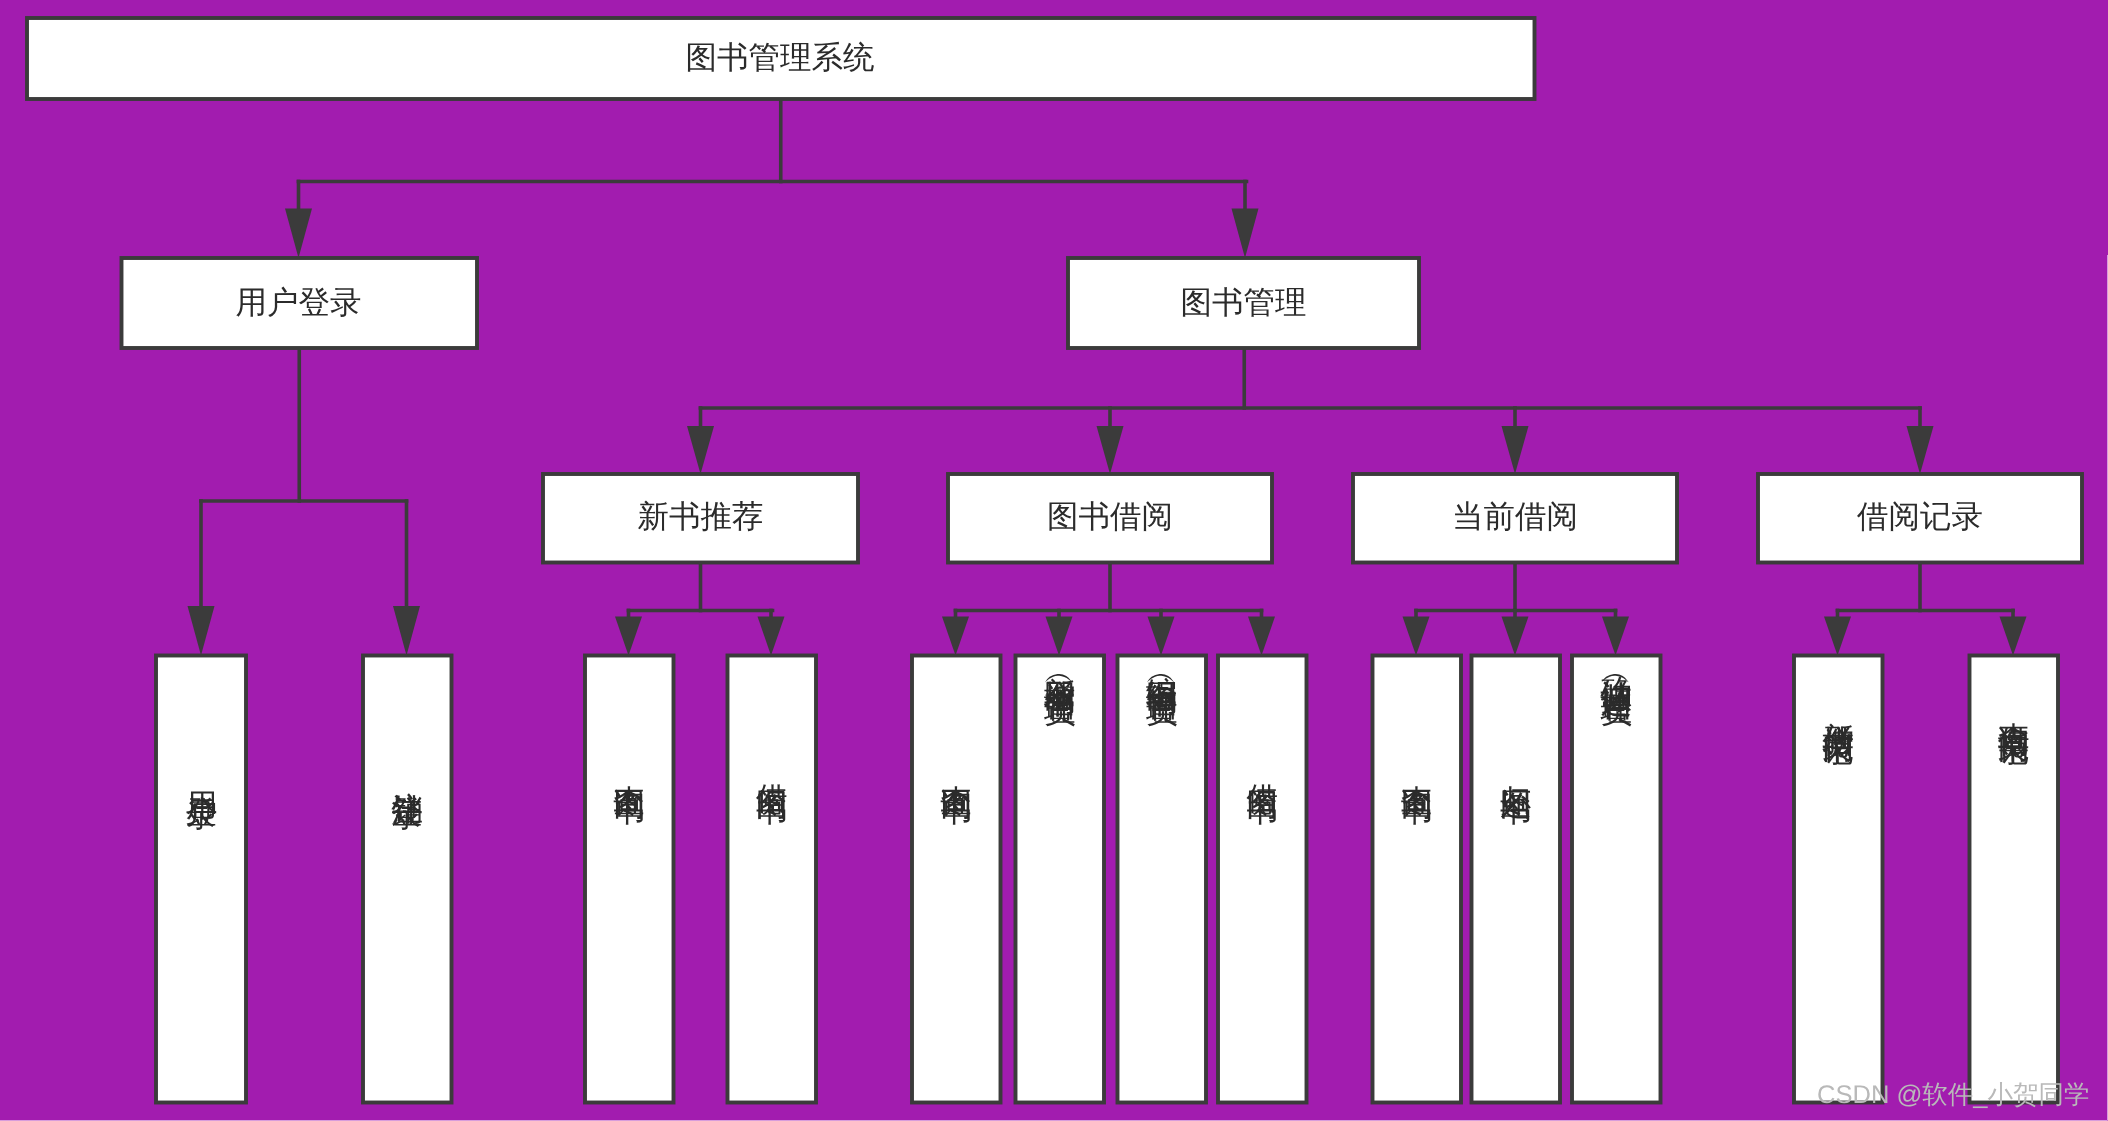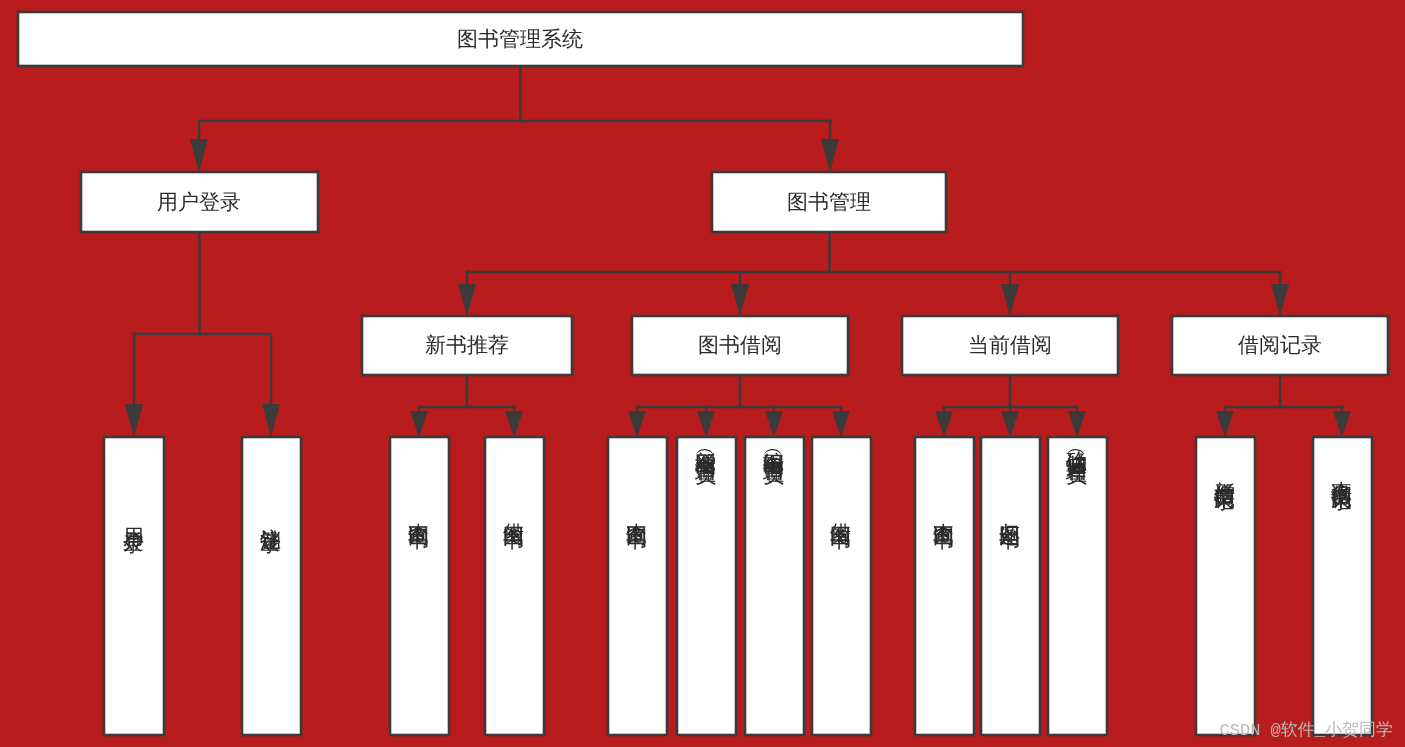--- a/index.html
+++ b/index.html
@@ -7,21 +7,21 @@
     padding: 0;
     background: #ffffff;
   }
   body {
     font-family: "Liberation Sans", "DejaVu Sans", sans-serif;
   }
   #diagram-root {
     position: relative;
     width: 1405px;
     height: 747px;
-    background: #b91c1c;
+    background: #a21caf;
     overflow: hidden;
   }
   svg.diagram-canvas {
     position: absolute;
     left: 0;
     top: 0;
     width: 1405px;
     height: 747px;
     display: block;
   }
@@ -55,21 +55,21 @@
     text-orientation: upright;
     text-anchor: middle;
     letter-spacing: 2px;
   }
   .watermark-text {
     position: absolute;
     right: 12px;
     bottom: 6px;
     color: #b9b9b9;
     font-size: 17px;
-    font-family: Liberation Mono, monospace;
+    font-family: Liberation Sans, sans-serif;
     white-space: nowrap;
     pointer-events: none;
   }
 </style>
 </head>
 <body>
 
 <div id="diagram-root">
   <svg class="diagram-canvas" viewBox="0 0 1405 747">
 

